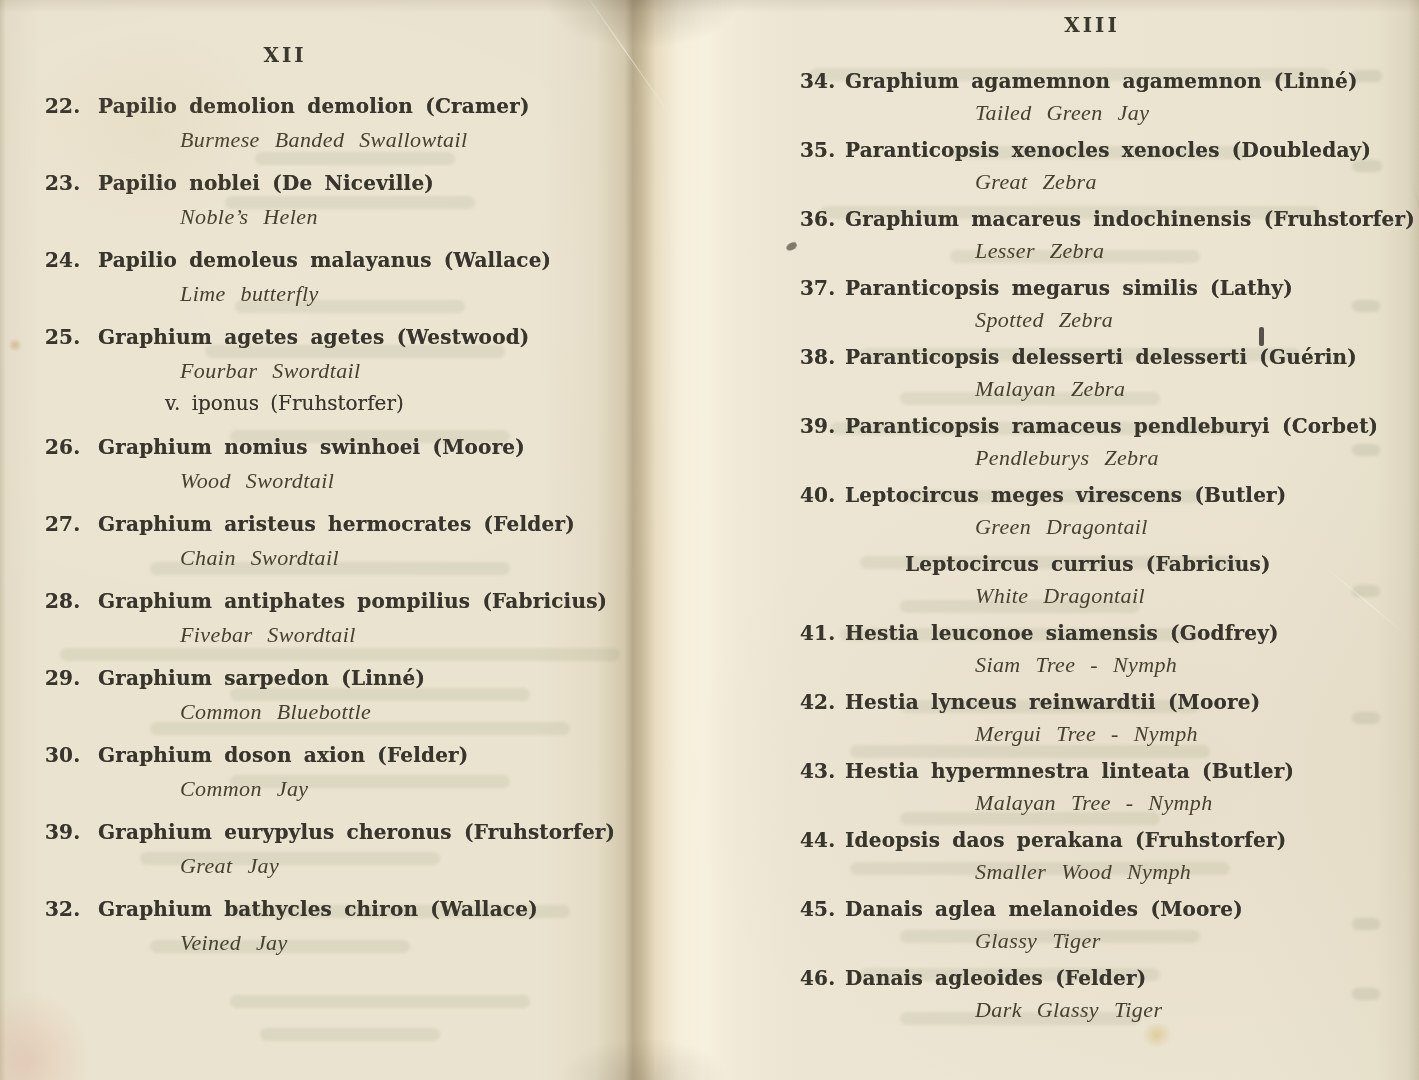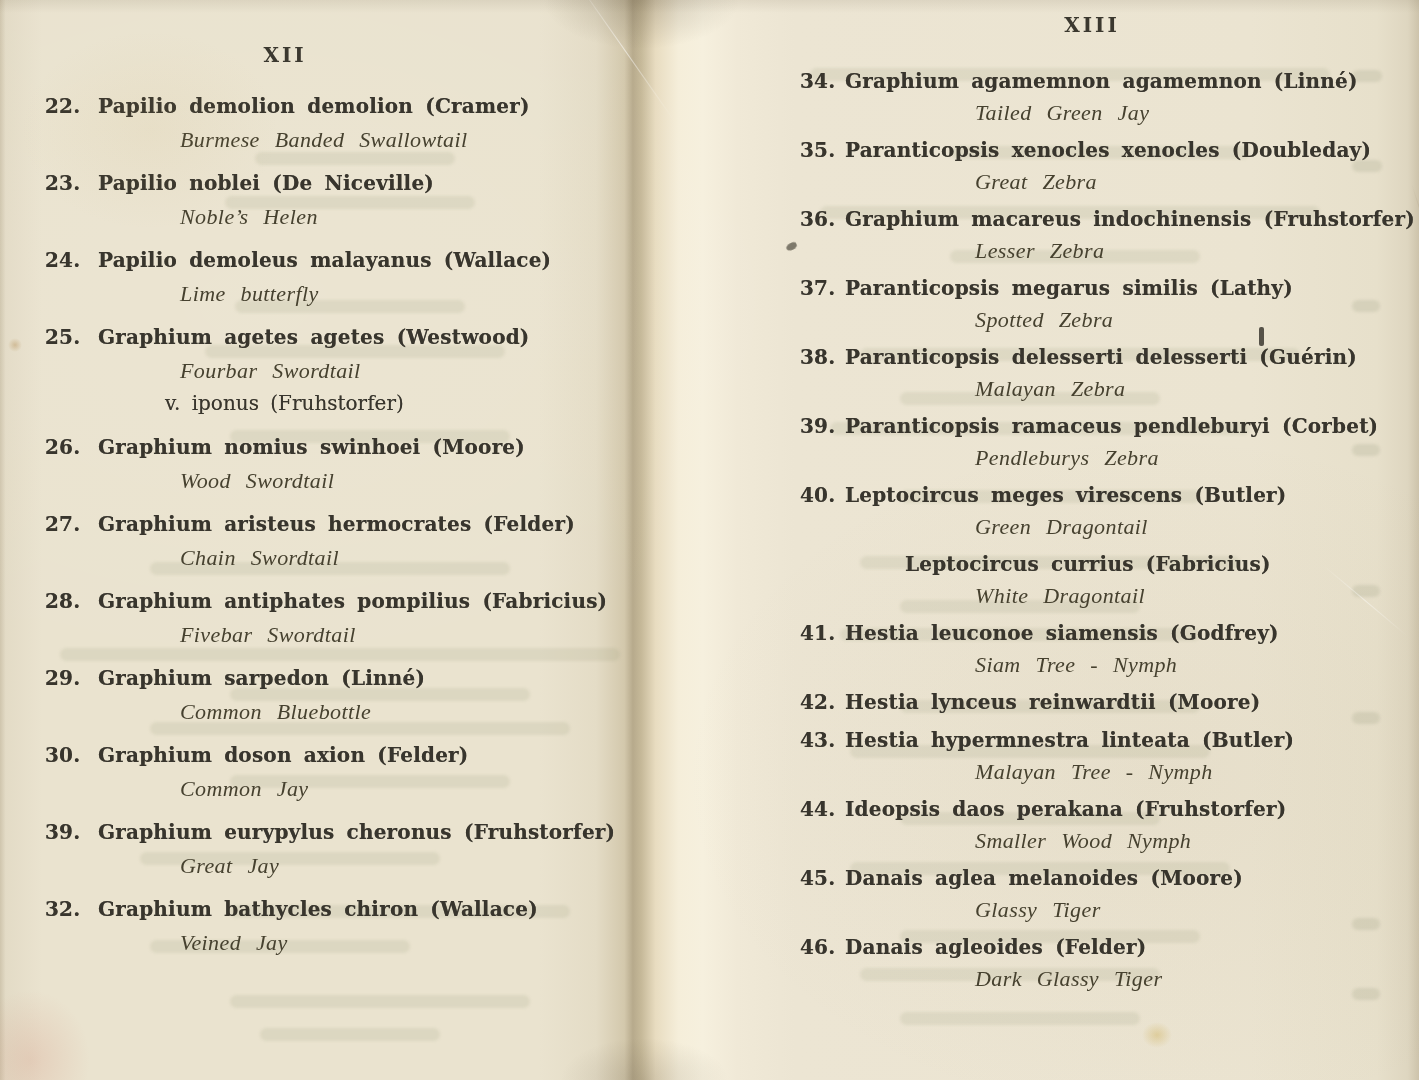--- a/index.html
+++ b/index.html
@@ -240,20 +240,21 @@
         <div class="entry no-num">
           <div class="sci-line"><span class="num"></span><span class="sci">Leptocircus currius (Fabricius)</span></div>
           <div class="common">White Dragontail</div>
         </div>
         <div class="entry">
           <div class="sci-line"><span class="num">41.</span><span class="sci">Hestia leuconoe siamensis  (Godfrey)</span></div>
           <div class="common">Siam Tree - Nymph</div>
         </div>
         <div class="entry">
           <div class="sci-line"><span class="num">42.</span><span class="sci">Hestia lynceus reinwardtii  (Moore)</span></div>
+          <div class="common">Mergui Tree - Nymph</div>
         </div>
         <div class="entry">
           <div class="sci-line"><span class="num">43.</span><span class="sci">Hestia hypermnestra linteata  (Butler)</span></div>
           <div class="common">Malayan Tree - Nymph</div>
         </div>
         <div class="entry">
           <div class="sci-line"><span class="num">44.</span><span class="sci">Ideopsis daos perakana  (Fruhstorfer)</span></div>
           <div class="common">Smaller Wood Nymph</div>
         </div>
         <div class="entry">

